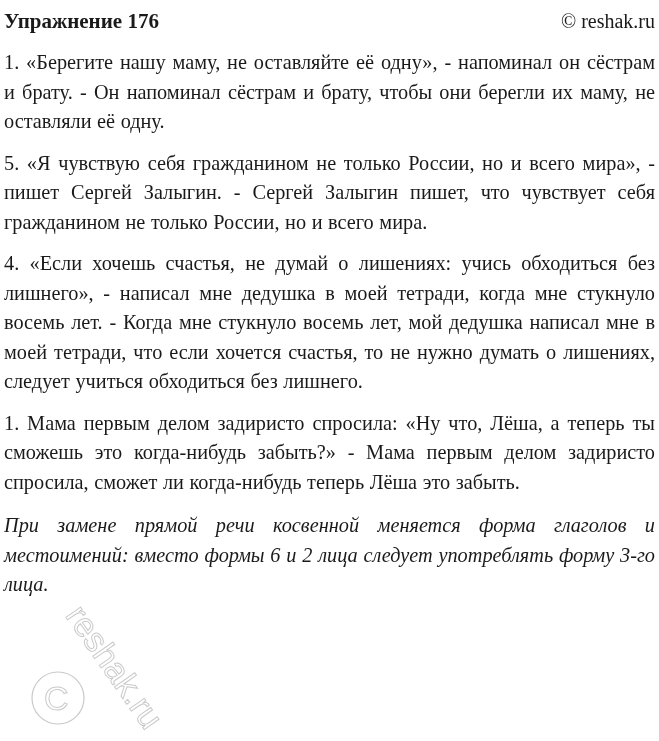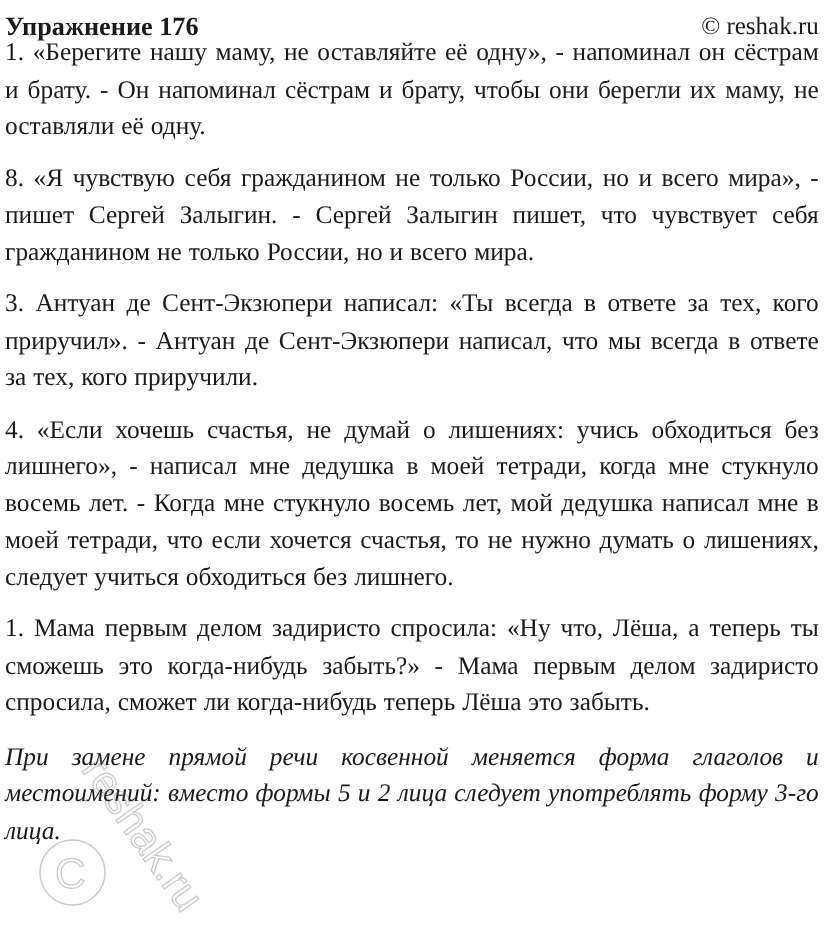--- a/index.html
+++ b/index.html
@@ -31,21 +31,21 @@
       line-height: 22px;
       margin-top: -2px;
     }
     .copyright {
       font-size: 20px;
       line-height: 22px;
       margin-top: -2px;
     }
     .content {
       position: absolute;
-      top: 28px;
+      top: 48px;
       left: 4px;
       right: 4px;
     }
     .para {
       font-size: 20.3px;
       line-height: 29.5px;
       text-align: justify;
       text-align-last: left;
       margin: 0 0 12px 0;
       word-spacing: 0.5px;
@@ -67,25 +67,24 @@
 </head>
 <body>
 
 <div class="header">
   <div class="title">Упражнение 176</div>
   <div class="copyright">© reshak.ru</div>
 </div>
 
 <div class="content">
   <p class="para">1. «Берегите нашу маму, не оставляйте её одну», - напоминал он сёстрам и брату. - Он напоминал сёстрам и брату, чтобы они берегли их маму, не оставляли её одну.</p>
-  <p class="para">8. «Я чувствую себя гражданином не только России, но и всего мира», - пишет Сергей Залыгин. - Сергей Залыгин пишет, что чувствует себя гражданином не только России, но и всего мира.</p>
-  <p class="para">3. Антуан де Сент-Экзюпери написал: «Ты всегда в ответе за тех, кого приручил». - Антуан де Сент-Экзюпери написал, что мы всегда в ответе за тех, кого приручили.</p>
+  <p class="para">5. «Я чувствую себя гражданином не только России, но и всего мира», - пишет Сергей Залыгин. - Сергей Залыгин пишет, что чувствует себя гражданином не только России, но и всего мира.</p>
   <p class="para">4. «Если хочешь счастья, не думай о лишениях: учись обходиться без лишнего», - написал мне дедушка в моей тетради, когда мне стукнуло восемь лет. - Когда мне стукнуло восемь лет, мой дедушка написал мне в моей тетради, что если хочется счастья, то не нужно думать о лишениях, следует учиться обходиться без лишнего.</p>
   <p class="para">1. Мама первым делом задиристо спросила: «Ну что, Лёша, а теперь ты сможешь это когда-нибудь забыть?» - Мама первым делом задиристо спросила, сможет ли когда-нибудь теперь Лёша это забыть.</p>
-  <p class="para italic">При замене прямой речи косвенной меняется форма глаголов и местоимений: вместо формы 5 и 2 лица следует употреблять форму 3-го лица.</p>
+  <p class="para italic">При замене прямой речи косвенной меняется форма глаголов и местоимений: вместо формы 6 и 2 лица следует употреблять форму 3-го лица.</p>
 </div>
 
 <svg class="watermark" viewBox="0 0 150 150" xmlns="http://www.w3.org/2000/svg">
   <g transform="rotate(55 75 75)" fill="none" stroke="#555" stroke-width="1.2">
     <text x="18" y="70" font-family="Liberation Sans, sans-serif" font-size="34" fill="none" stroke="#666" stroke-width="1">reshak.ru</text>
   </g>
   <circle cx="40" cy="108" r="26" fill="none" stroke="#666" stroke-width="1.2"></circle>
   <text x="26" y="120" font-family="Liberation Sans, sans-serif" font-size="34" fill="none" stroke="#666" stroke-width="1">C</text>
 </svg>
 

